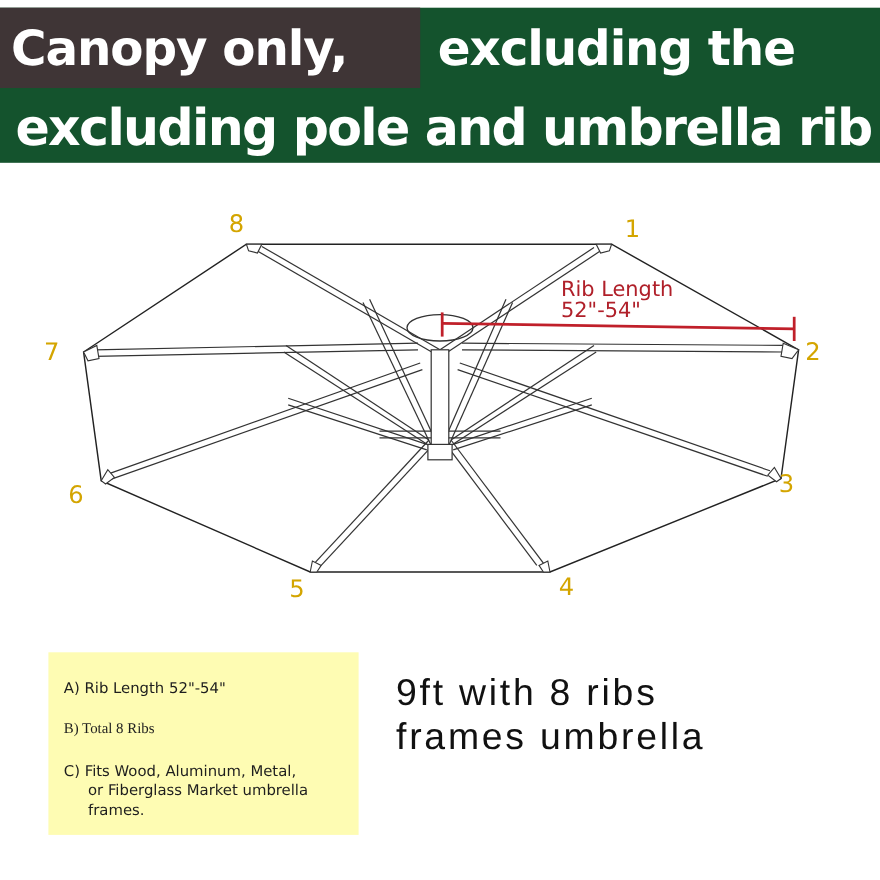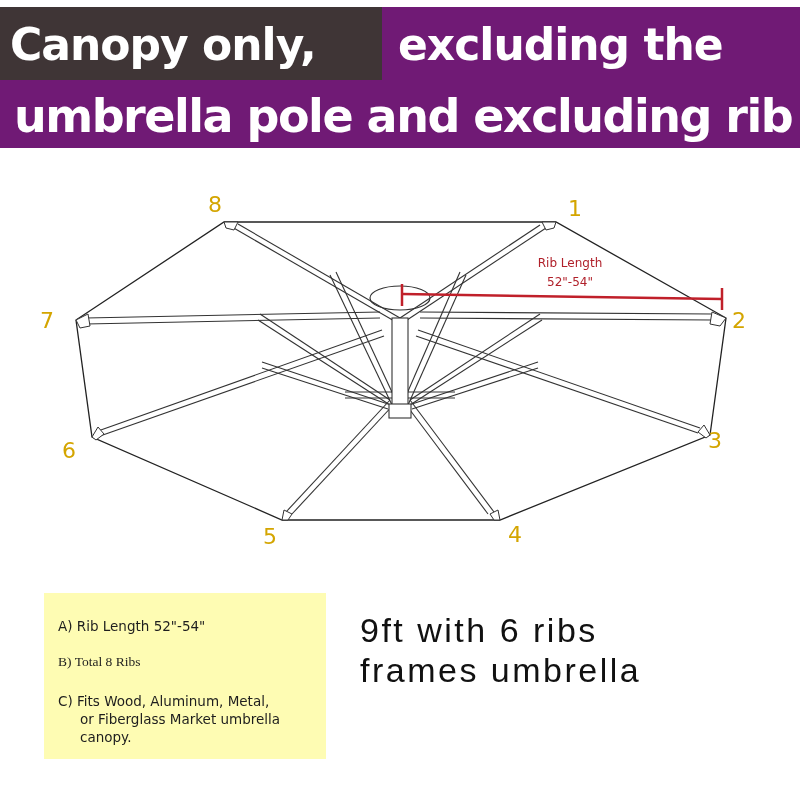--- a/index.html
+++ b/index.html
@@ -1,52 +1,52 @@
 <!DOCTYPE html>
 <html><head>
   <meta charset="utf-8">
   <style>
     html, body { margin: 0; padding: 0; background: #ffffff; }
     body { width: 800px; height: 800px; position: relative; overflow: hidden;
            font-family: "DejaVu Sans", sans-serif; }
-    .banner { position: absolute; left: 0; top: 7px; width: 800px; height: 141px; background: #701a75; }
+    .banner { position: absolute; left: 0; top: 7px; width: 800px; height: 141px; background: #14532d; }
     .banner-dark { position: absolute; left: 0; top: 0; width: 382px; height: 73px; background: #3f3536; }
     .banner-line { position: absolute; color: #ffffff; font-family: "DejaVu Sans", sans-serif;
                    font-weight: bold; font-size: 44px; line-height: 1; white-space: nowrap; letter-spacing: -1px; }
     .line1a { left: 10px; top: 16px; }
     .line1b { left: 398px; top: 16px; }
     .line2 { left: 14px; top: 86px; font-size: 46px; letter-spacing: -1.5px; }
 
     .diagram { position: absolute; left: 0; top: 180px; width: 800px; height: 380px; }
     .diagram svg { position: absolute; left: 0; top: 0; }
     .num { position: absolute; color: #d4a500; font-family: "DejaVu Sans", sans-serif;
            font-size: 22px; font-weight: normal; line-height: 1; }
     .rib-label { position: absolute; color: #b0202a; font-family: "DejaVu Sans", sans-serif;
-                 font-size: 12px; text-align: center; line-height: 19px; width: 120px; }
+                 font-size: 19px; text-align: left; line-height: 19px; width: 120px; }
 
     .spec-box { position: absolute; left: 44px; top: 593px; width: 282px; height: 166px; background: #fefcb3; }
     .spec-item { position: absolute; left: 14px; font-family: "DejaVu Sans", sans-serif;
                  font-size: 13.5px; color: #1e1e1e; line-height: 18px; }
     .spec-a { top: 24px; }
     .spec-b { top: 60px; font-family: Liberation Serif, serif; }
     .spec-c { top: 99px; }
     .spec-c-indent { padding-left: 22px; display: block; }
 
     .headline { position: absolute; left: 360px; top: 610px; font-family: "Liberation Sans", sans-serif;
                 font-size: 34px; color: #111111; line-height: 40px; letter-spacing: 2.5px; }
     .headline div { white-space: nowrap; }
   </style>
 </head>
 <body>
 
 <div class="banner">
   <div class="banner-dark"></div>
   <div class="banner-line line1a">Canopy only,</div>
   <div class="banner-line line1b">excluding the</div>
-  <div class="banner-line line2">umbrella pole and excluding rib</div>
+  <div class="banner-line line2">excluding pole and umbrella rib</div>
 </div>
 
 <div class="diagram">
   <svg width="800" height="380" viewBox="0 180 800 380">
 
     <polygon points="224,222 556,222 726,318 710,435 500,520 282,520 92,437 76,320" fill="none" stroke="#222" stroke-width="1.3"></polygon>
 
     <g stroke="#333" stroke-width="1.2" fill="#fff">
       <ellipse cx="400" cy="298" rx="30" ry="12" fill="none"></ellipse>
     </g>
@@ -128,20 +128,20 @@
   <div class="num" style="left:40px; top:130px;">7</div>
   <div class="num" style="left:208px; top:14px;">8</div>
 </div>
 
 <div class="spec-box">
   <div class="spec-item spec-a">A) Rib Length 52"-54"</div>
   <div class="spec-item spec-b">B) Total 8 Ribs</div>
   <div class="spec-item spec-c">
     <span style="display:block">C) Fits Wood, Aluminum, Metal,</span>
     <span class="spec-c-indent">or Fiberglass Market umbrella</span>
-    <span class="spec-c-indent">canopy.</span>
+    <span class="spec-c-indent">frames.</span>
   </div>
 </div>
 
 <div class="headline">
-  <div>9ft with 6 ribs</div>
+  <div>9ft with 8 ribs</div>
   <div>frames umbrella</div>
 </div>
 
 </body></html>

